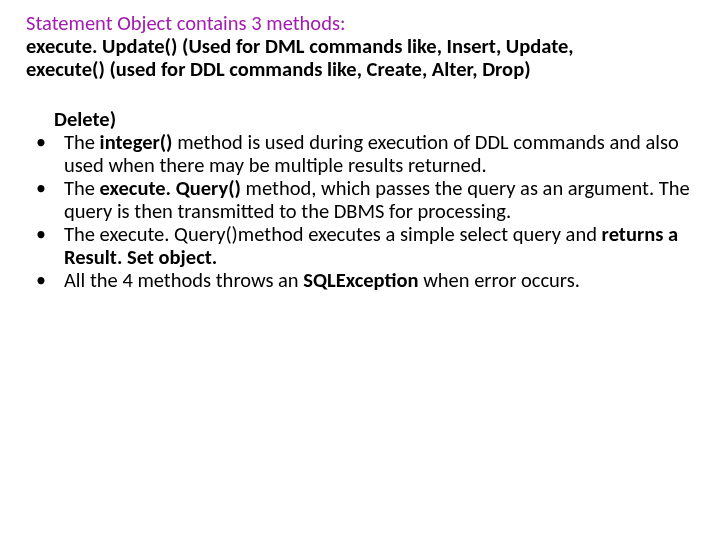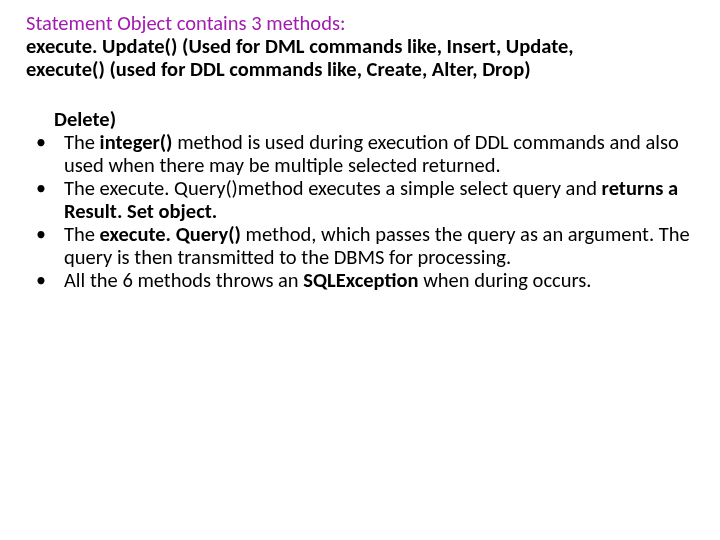--- a/index.html
+++ b/index.html
@@ -61,26 +61,26 @@
 
   <div class="intro">
     <span class="title">Statement Object contains 3 methods:</span><br>
     <span class="intro-line"><b>execute. Update() (Used for DML commands like, Insert, Update,</b></span>
     <span class="intro-line"><b>execute()  (used for DDL commands like, Create, Alter, Drop)</b></span>
     <span class="intro-cont"><b>Delete)</b></span>
   </div>
 
   <ul class="bullets">
     <li>
-      <span>The </span><b>integer()</b><span> method is used during execution of DDL commands and also used when there may be multiple selected returned.</span>
+      <span>The </span><b>integer()</b><span> method is used during execution of DDL commands and also used when there may be multiple results returned.</span>
+    </li>
+    <li>
+      <span>The </span><b>execute. Query()</b><span> method, which passes the query as an argument. The query is then transmitted to the DBMS for processing.</span>
     </li>
     <li>
       <span>The execute. Query()method executes a simple select query and </span><b>returns a Result. Set object.</b>
     </li>
     <li>
-      <span>The </span><b>execute. Query()</b><span> method, which passes the query as an argument. The query is then transmitted to the DBMS for processing.</span>
-    </li>
-    <li>
-      <span>All the 6 methods throws an </span><b>SQLException </b><span>when during occurs.</span>
+      <span>All the 4 methods throws an </span><b>SQLException </b><span>when error occurs.</span>
     </li>
   </ul>
 
 </div>
 
 </body></html>

